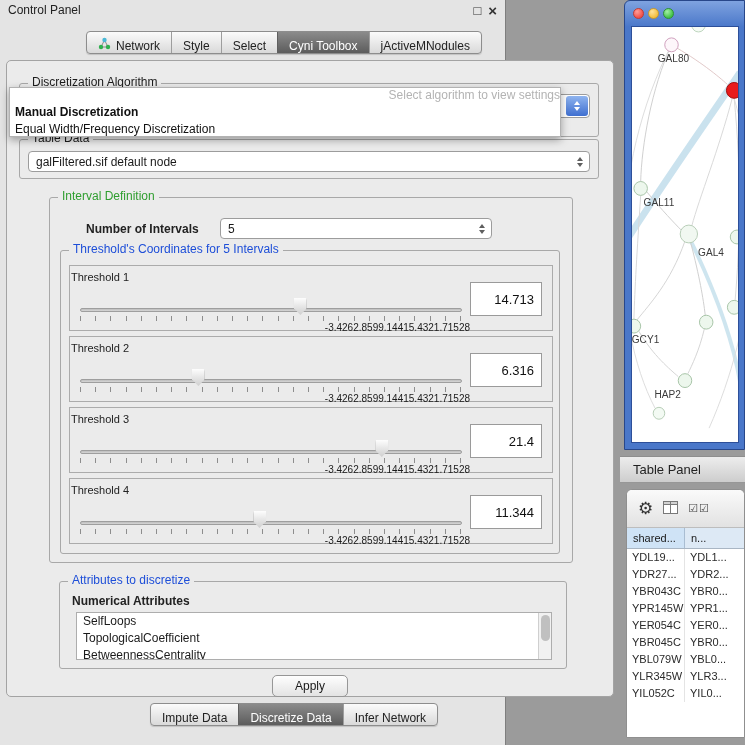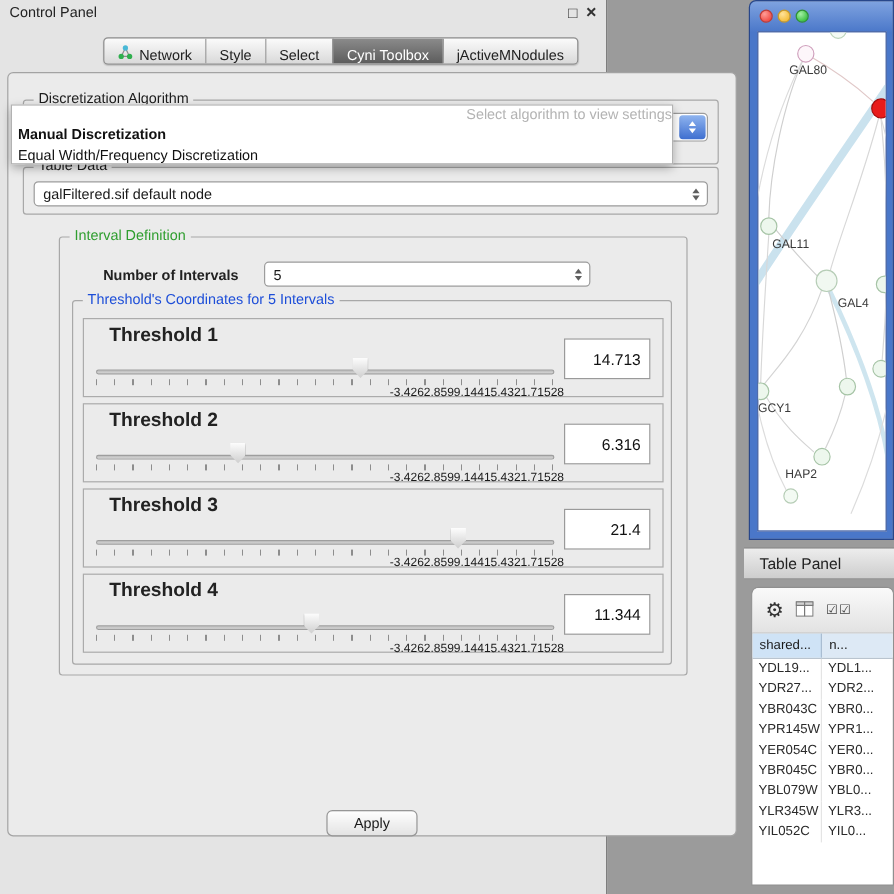--- a/index.html
+++ b/index.html
@@ -50,21 +50,21 @@
   #tabledata-group{left:12px;top:78px;width:580px;height:40px}
   #tabledata-combo{left:8px;top:11px;right:8px;height:21px}
 
   
   #interval-group{left:42px;top:136px;width:524px;height:366px}
   #num-label{position:absolute;left:36px;top:24px;font-weight:bold;font-size:12px}
   #num-combo{left:170px;top:20px;width:272px;height:21px}
   #thresholds-group{left:10px;top:52px;width:500px;height:304px}
 
   .threshold-box{position:absolute;left:8px;width:484px;height:66px;border:1px solid #ababab;background:#ebebeb}
-  .th-label{position:absolute;left:21px;top:5px;font-weight:bold;font-size:16px}
+  .th-label{position:absolute;left:1px;top:5px;font-weight:normal;font-size:11px}
   .slider{position:absolute;left:10px;top:26px;width:382px;height:40px}
   .track{position:absolute;left:0;right:0;top:16px;height:4px;background:linear-gradient(#bdbdbd,#d6d6d6);border:1px solid #9e9e9e;border-radius:2px}
   .thumb{position:absolute;top:6px;width:13px;height:17px;transform:translateX(-50%);background:linear-gradient(#fdfdfd,#cfcfcf);clip-path:polygon(0 0,100% 0,100% 60%,50% 100%,0 60%);filter:drop-shadow(0 1px 1px rgba(0,0,0,.45))}
   .ticks{position:absolute;left:0;right:0;top:24px;height:5px;background:repeating-linear-gradient(to right,#8d8d8d 0 1px,transparent 1px 15.2px)}
   .tick-labels{position:absolute;left:-6px;right:-8px;top:30px;display:flex;justify-content:flex-end;font-size:10px;color:#1a1a1a}
   .valuebox{position:absolute;right:10px;top:16px;width:72px;height:34px;background:#fff;border:1px solid #9a9a9a;display:flex;align-items:center;justify-content:flex-end;padding-right:7px;font-size:13px;color:#111}
 
   
   #attrs-group{left:52px;top:520px;width:508px;height:88px}
   #attr-subtitle{position:absolute;left:12px;top:12px;font-weight:bold;font-size:12px}
@@ -251,24 +251,47 @@
                 <span>15.43</span>
                 <span>21.715</span>
                 <span>28</span>
               </div>
           </div>
           <div class="valuebox">11.344</div>
         </div>
       </div>
     </div>
 
+    <div class="groupbox" id="attrs-group">
+      <span class="gtitle blue">Attributes to discretize</span>
+      <div id="attr-subtitle">Numerical Attributes</div>
+      <div id="attr-list">
+        <div class="list-item">SelfLoops</div>
+        <div class="list-item">TopologicalCoefficient</div>
+        <div class="list-item">BetweennessCentrality</div>
+        <div id="attr-scrollbar">
+            <div id="attr-scroll-thumb"></div>
+          </div>
+      </div>
+    </div>
 
     <button id="apply-btn">Apply</button>
   </div>
 
+  <div class="tabbar" id="bottom-tabbar">
+    <div class="tab">
+        <span>Impute Data</span>
+      </div>
+    <div class="tab active">
+        <span>Discretize Data</span>
+      </div>
+    <div class="tab">
+        <span>Infer Network</span>
+      </div>
+  </div>
 </div>
 
 <div id="network-frame">
   <span class="tl red"></span>
   <span class="tl yellow"></span>
   <span class="tl green"></span>
   <div id="net-canvas-wrap">
     <svg viewBox="0 0 110 419" preserveAspectRatio="none">
         <path d="M112,46 C78,95 38,150 -6,216" stroke="rgba(158,203,224,0.55)" stroke-width="7" fill="none"></path>
         <path d="M60,214 C84,262 104,312 112,358" stroke="rgba(158,203,224,0.5)" stroke-width="4" fill="none"></path>

